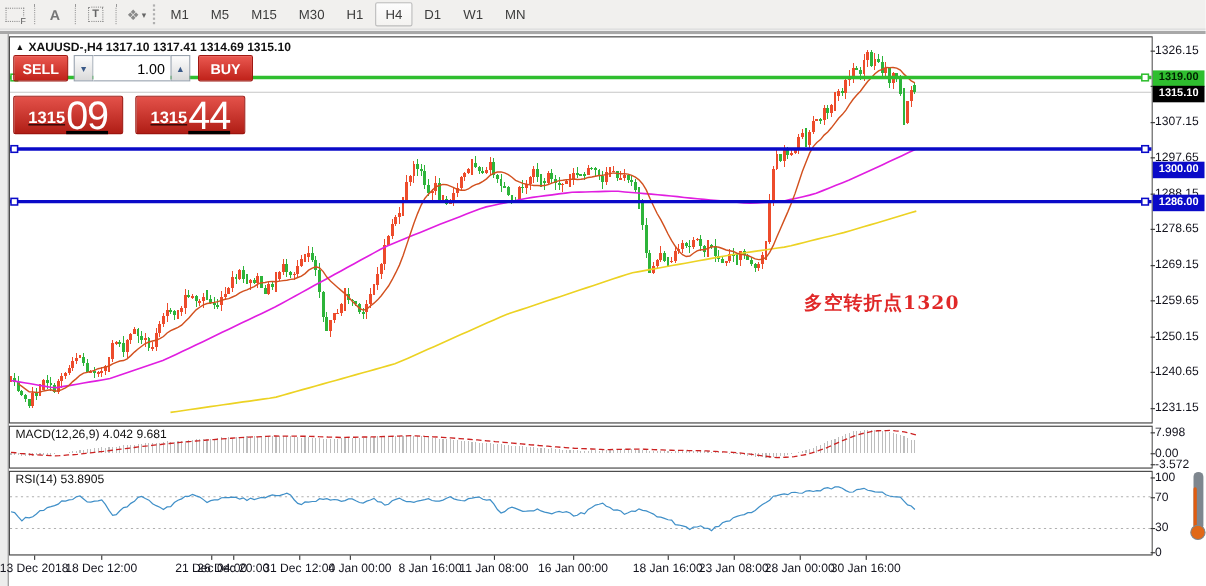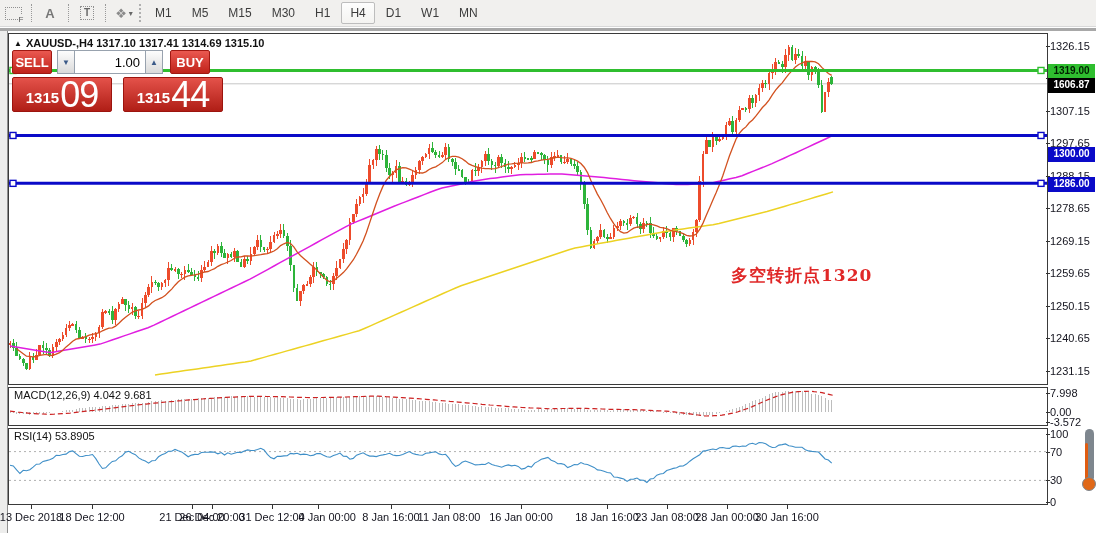--- a/index.html
+++ b/index.html
@@ -46,29 +46,29 @@
   .ttick i{position:absolute;top:-6px;left:50%;width:1px;height:4px;background:#333;}
   .lvl{position:absolute;left:1048px;width:47px;height:15px;font-size:10px;font-weight:bold;
     text-align:center;line-height:13px;z-index:5;}
   .lvl-res{background:#2fbe2f;color:#002000;}
   .lvl-cur{background:#000;color:#fff;}
   .lvl-sup{background:#0a0ac8;color:#fff;}
 
   
   .trade-panel{position:absolute;left:12px;top:50px;z-index:8;font-family:"Liberation Sans",sans-serif;}
   .tp-row1{display:flex;height:24px;}
-  .tp-btn{width:40px;background:linear-gradient(#ea5850,#c0221a);color:#fff;font-size:13px;font-weight:bold;
+  .tp-btn{width:50px;background:linear-gradient(#ea5850,#c0221a);color:#fff;font-size:13px;font-weight:bold;
     display:flex;align-items:center;justify-content:center;border-radius:2px;border:1px solid #a01812;box-sizing:border-box;}
   .tp-sell{margin-right:5px;}
   .tp-buy{margin-left:7px;}
   .spin{width:18px;background:linear-gradient(#fdfdfd,#dadada);border:1px solid #98a2ae;color:#3b5a88;
     font-size:8px;display:flex;align-items:center;justify-content:center;box-sizing:border-box;}
   .vol-input{width:70px;border:1px solid #98a2ae;border-left:none;border-right:none;text-align:right;
     font-size:13px;padding:0 5px 0 0;box-sizing:border-box;font-family:"Liberation Sans",sans-serif;}
-  .tp-row2{display:flex;margin-top:3px;}
+  .tp-row2{display:flex;margin-top:13px;text-decoration:underline;}
   .quote-box{width:100px;height:35px;background:linear-gradient(#e4524a,#b01e16);border:1px solid #9c140e;
     border-radius:2px;color:#fff;display:flex;align-items:flex-end;justify-content:center;box-sizing:border-box;padding-bottom:0;}
   .quote-box.first{margin-right:11px;}
   .q-small{font-size:15px;font-weight:bold;line-height:26px;margin-right:1px;}
   .q-big{font-size:36px;font-weight:400;line-height:33px;letter-spacing:-1px;}
 
   
   .annotation{position:absolute;left:731px;top:264px;font-size:17px;font-weight:600;color:#e02828;
     font-family:"DejaVu Serif","Liberation Serif",serif;letter-spacing:1px;z-index:4;}
 
@@ -911,21 +911,21 @@
         <line x1="9" x2="1046" y1="480.4" y2="480.4" stroke="#b0b0b0" stroke-width="1" stroke-dasharray="2,3"></line>
         <polyline points="10.0,465.2 13.3,466.0 16.6,469.9 19.9,473.5 23.2,470.3 26.5,470.8 29.8,469.8 33.1,467.2 36.4,464.2 39.7,464.0 43.0,461.4 46.3,460.6 49.6,459.7 52.9,458.3 56.2,455.3 59.5,455.5 62.8,454.5 66.1,454.1 69.4,451.6 72.7,450.9 76.0,453.6 79.3,456.3 82.6,456.5 85.9,455.5 89.2,455.3 92.5,454.5 95.8,458.6 99.1,464.0 102.4,468.5 105.7,467.8 109.0,464.3 112.3,461.4 115.6,460.8 118.9,457.6 122.2,455.8 125.5,452.1 128.8,451.3 132.1,453.2 135.4,454.7 138.7,457.9 142.0,459.7 145.3,461.1 148.6,463.1 151.9,460.8 155.2,460.5 158.5,456.8 161.8,454.8 165.1,453.5 168.4,451.2 171.7,451.2 175.0,449.4 178.3,450.8 181.6,451.9 184.9,454.2 188.2,456.8 191.5,455.1 194.8,454.4 198.1,454.5 201.4,452.5 204.7,452.3 208.0,452.3 211.3,451.9 214.6,452.2 217.9,453.8 221.2,452.6 224.5,455.0 227.8,452.8 231.1,454.2 234.4,453.2 237.7,452.2 241.0,452.6 244.3,451.0 247.6,449.9 250.9,450.5 254.2,450.5 257.5,449.5 260.8,448.3 264.1,450.0 267.4,454.3 270.7,457.6 274.0,458.8 277.3,456.3 280.6,456.4 283.9,455.9 287.2,455.8 290.5,453.4 293.8,453.9 297.1,453.3 300.4,454.6 303.7,454.1 307.0,454.5 310.3,455.7 313.6,455.1 316.9,453.6 320.2,453.5 323.5,455.2 326.8,456.8 330.1,457.3 333.4,455.6 336.7,454.5 340.0,453.1 343.3,456.1 346.6,456.4 349.9,459.2 353.2,458.4 356.5,455.2 359.8,454.0 363.1,452.8 366.4,454.7 369.7,456.1 373.0,456.1 376.3,456.6 379.6,455.5 382.9,454.9 386.2,454.2 389.5,453.3 392.8,455.0 396.1,455.6 399.4,455.5 402.7,454.6 406.0,453.0 409.3,451.6 412.6,453.5 415.9,454.4 419.2,455.0 422.5,455.3 425.8,453.3 429.1,452.9 432.4,452.2 435.7,451.9 439.0,453.9 442.3,454.7 445.6,454.3 448.9,458.1 452.2,463.2 455.5,466.4 458.8,465.1 462.1,462.3 465.4,461.1 468.7,462.2 472.0,463.5 475.3,464.9 478.6,464.7 481.9,464.4 485.2,464.5 488.5,462.6 491.8,464.5 495.1,465.5 498.4,466.2 501.7,467.2 505.0,465.7 508.3,464.9 511.6,465.9 514.9,465.2 518.2,466.4 521.5,469.1 524.8,468.4 528.1,466.1 531.4,467.1 534.7,463.1 538.0,461.4 541.3,459.2 544.6,458.4 547.9,457.4 551.2,460.2 554.5,461.4 557.8,463.8 561.1,463.6 564.4,464.5 567.7,467.6 571.0,466.2 574.3,464.6 577.6,464.8 580.9,462.6 584.2,464.0 587.5,464.5 590.8,465.9 594.1,467.4 597.4,469.9 600.7,470.2 604.0,471.3 607.3,472.5 610.6,472.9 613.9,477.0 617.2,477.3 620.5,478.1 623.8,479.0 627.1,481.4 630.4,479.2 633.7,479.1 637.0,478.0 640.3,480.1 643.6,480.3 646.9,482.5 650.2,479.0 653.5,478.6 656.8,475.2 660.1,474.0 663.4,473.5 666.7,470.6 670.0,469.4 673.3,468.4 676.6,467.8 679.9,466.1 683.2,466.0 686.5,464.1 689.8,461.2 693.1,458.7 696.4,456.8 699.7,454.7 703.0,451.1 706.3,450.6 709.6,449.7 712.9,449.0 716.2,449.7 719.5,447.7 722.8,447.5 726.1,448.2 729.4,448.4 732.7,446.4 736.0,446.0 739.3,446.8 742.6,446.0 745.9,446.2 749.2,443.9 752.5,443.3 755.8,444.5 759.1,442.6 762.4,442.7 765.7,443.8 769.0,446.0 772.3,447.5 775.6,447.3 778.9,445.1 782.2,444.6 785.5,443.9 788.8,445.7 792.1,446.2 795.4,447.2 798.7,447.3 802.0,447.3 805.3,449.8 808.6,450.9 811.9,451.4 815.2,451.7 818.5,452.0 821.8,455.5 825.1,459.0 828.4,460.0 831.7,463.2" fill="none" stroke="#3f8fc8" stroke-width="1.1"></polyline>
       </g>
     </svg>
 
   <div class="chart-title"><span class="tri">▲</span><span>XAUUSD-,H4  1317.10 1317.41 1314.69 1315.10</span></div>
   <div class="ind-label" style="top:389px;">MACD(12,26,9) 4.042 9.681</div>
   <div class="ind-label" style="top:430px;">RSI(14) 53.8905</div>
 
   <div class="lvl lvl-res" style="top:64px;">1319.00</div>
-  <div class="lvl lvl-cur" style="top:78px;">1606.87</div>
+  <div class="lvl lvl-cur" style="top:78px;">1315.10</div>
   <div class="lvl lvl-sup" style="top:147px;">1300.00</div>
   <div class="lvl lvl-sup" style="top:177px;">1286.00</div>
 
   <div class="trade-panel">
     <div class="tp-row1">
       <div class="tp-btn tp-sell">SELL</div>
       <div class="spin">▼</div>
       <input class="vol-input" value="1.00" style="">
       <div class="spin">▲</div>
       <div class="tp-btn tp-buy">BUY</div>

